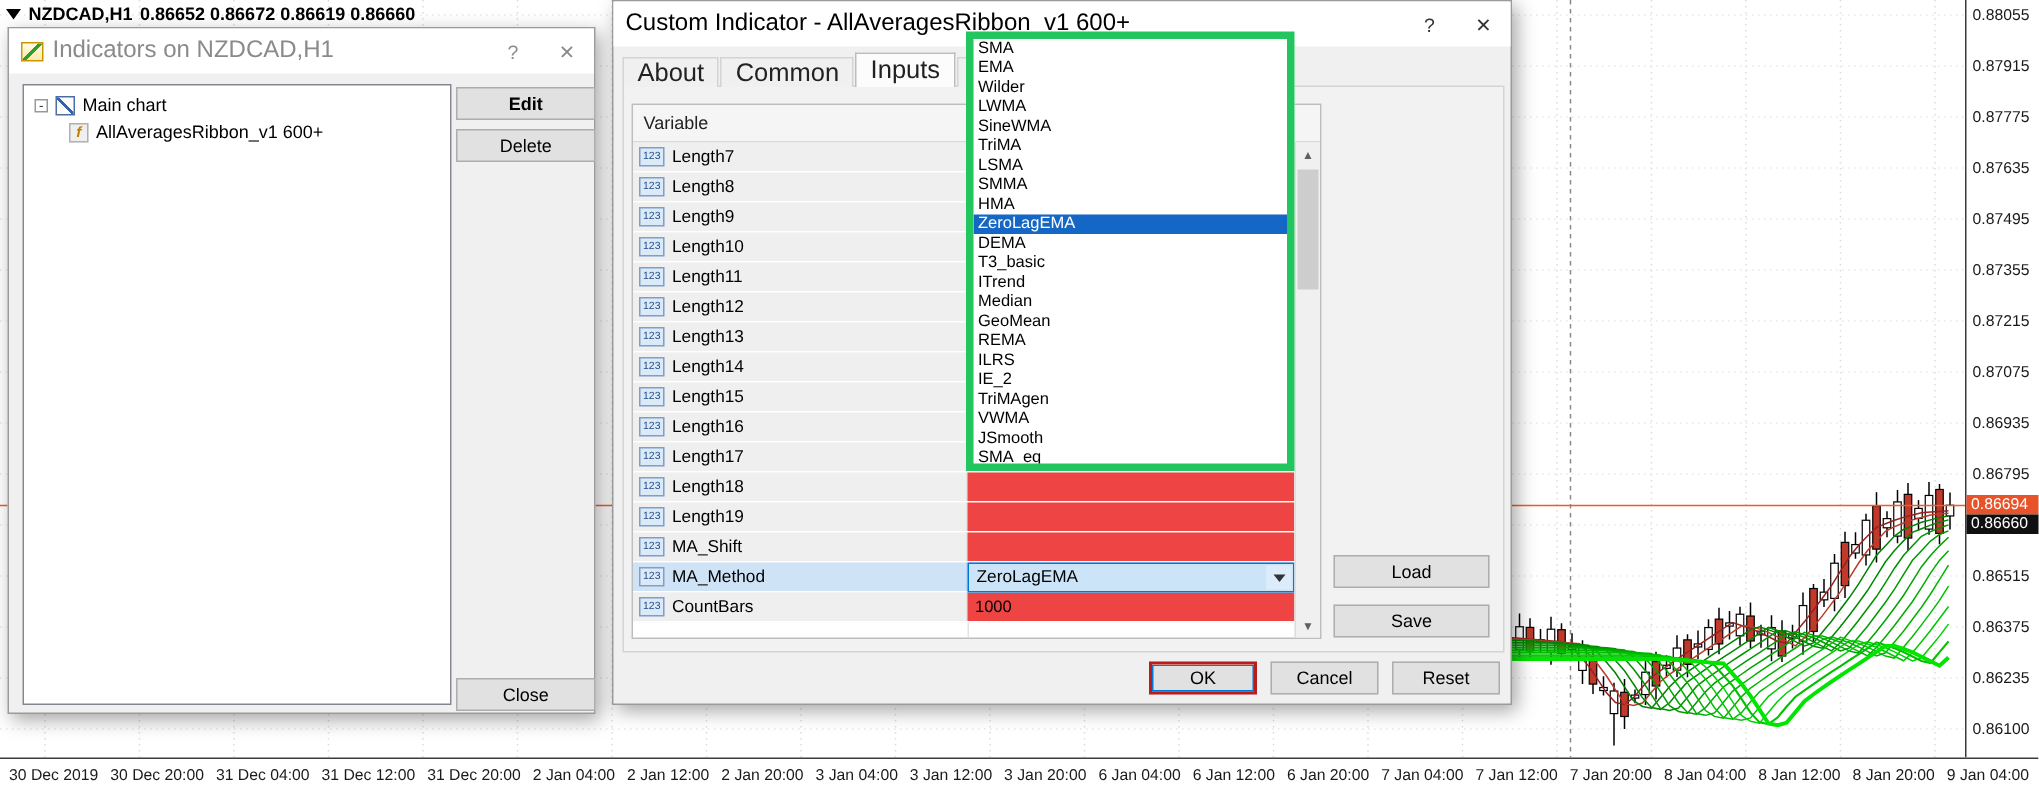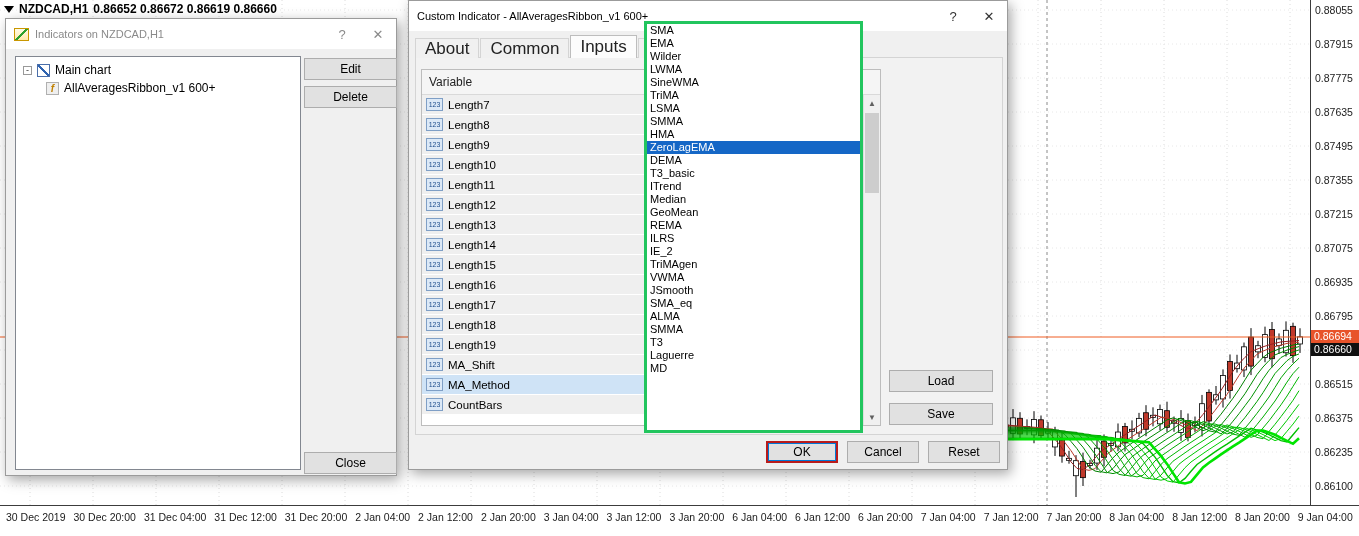--- a/index.html
+++ b/index.html
@@ -24,21 +24,21 @@
 
   
   .time-axis{position:absolute;left:0;top:505px;width:1359px;height:31px;background:#fff;
              border-top:1px solid #3c3c3c;display:flex;justify-content:space-between;
              padding:5px 6px 0 6px;z-index:1;}
   .time-label{font-size:10.5px;color:#1a1a1a;white-space:nowrap;}
 
   
   .dialog{position:absolute;background:#f0f0f0;border:1px solid #9b9b9b;box-shadow:3px 4px 12px rgba(0,0,0,.35);}
   .titlebar{height:30px;display:flex;align-items:center;background:#fff;padding-left:8px;}
-  .titlebar .ttl{font-size:11px;flex:1;white-space:nowrap;overflow:hidden;}
+  .titlebar .ttl{font-size:16px;flex:1;white-space:nowrap;overflow:hidden;}
   .tb-btn{width:36px;height:30px;display:flex;align-items:center;justify-content:center;
           font-size:13px;color:#333;cursor:default;}
   .btn{position:absolute;display:flex;align-items:center;justify-content:center;
        background:#e1e1e1;border:1px solid #adadad;font-size:12px;color:#000;cursor:default;}
   .btn.default{border:2px solid #b91c1c;box-shadow:inset 0 0 0 1px #0078d7;}
 
   
   #dlg-indicators{left:5px;top:18px;width:392px;height:458px;z-index:10;}
   #dlg-indicators .ttl{color:#8a8a8a;}
   #dlg-indicators .tb-btn{color:#8a8a8a;}
@@ -84,22 +84,22 @@
                display:flex;align-items:center;justify-content:center;}
   .chev-glyph{width:0;height:0;border-left:4px solid transparent;border-right:4px solid transparent;
               border-top:5px solid #333;}
 
   .vsb{position:absolute;right:0;top:25px;bottom:0;width:17px;background:#f0f0f0;border-left:1px solid #dedede;}
   .sb-arrow{position:absolute;left:0;right:0;height:16px;display:flex;align-items:center;
             justify-content:center;font-size:8px;color:#606060;}
   .sb-up{top:0;} .sb-down{bottom:0;}
   .sb-thumb{position:absolute;left:1px;right:1px;top:18px;height:80px;background:#cdcdcd;}
 
-  .ddlist{position:absolute;left:235px;top:20px;width:219px;height:412px;background:#fff;
-          border:3px solid #22c55e;z-index:40;overflow:hidden;}
+  .ddlist{position:absolute;left:235px;top:20px;width:219px;height:293px;background:#fff;
+          border:5px solid #22c55e;z-index:40;overflow:hidden;}
   .dditem{height:13px;line-height:13px;font-size:11px;padding-left:3px;white-space:nowrap;}
   .dditem.selected{background:#1567c6;color:#fff;}
 </style>
 </head>
 <body>
 
 <div id="chart-wrap">
   <svg id="chart-svg" width="1310" height="505">
       <line x1="30" y1="0" x2="30" y2="505" stroke="#dcdcdc" stroke-dasharray="1,3"></line>
       <line x1="93" y1="0" x2="93" y2="505" stroke="#dcdcdc" stroke-dasharray="1,3"></line>
@@ -309,21 +309,21 @@
       <span class="minusbox">-</span>
       <span class="chicon"></span>
       <span>Main chart</span>
     </div>
     <div class="tree-row child">
       <span class="ficon">f</span>
       <span>AllAveragesRibbon_v1 600+</span>
     </div>
   </div>
 
-  <div class="btn" style="left:298px;top:39px;width:93px;height:22px;">Edit</div>
+  <div class="btn" style="left:298px;top:39px;width:93px;height:22px;font-weight:bold;">Edit</div>
   <div class="btn" style="left:298px;top:67px;width:93px;height:22px;">Delete</div>
   <div class="btn" style="left:298px;top:433px;width:93px;height:22px;">Close</div>
 </div>
 
 <div class="dialog" id="dlg-custom">
   <div class="titlebar">
     <span class="ttl">Custom Indicator - AllAveragesRibbon_v1 600+</span>
     <span class="tb-btn">?</span>
     <span class="tb-btn">✕</span>
   </div>

